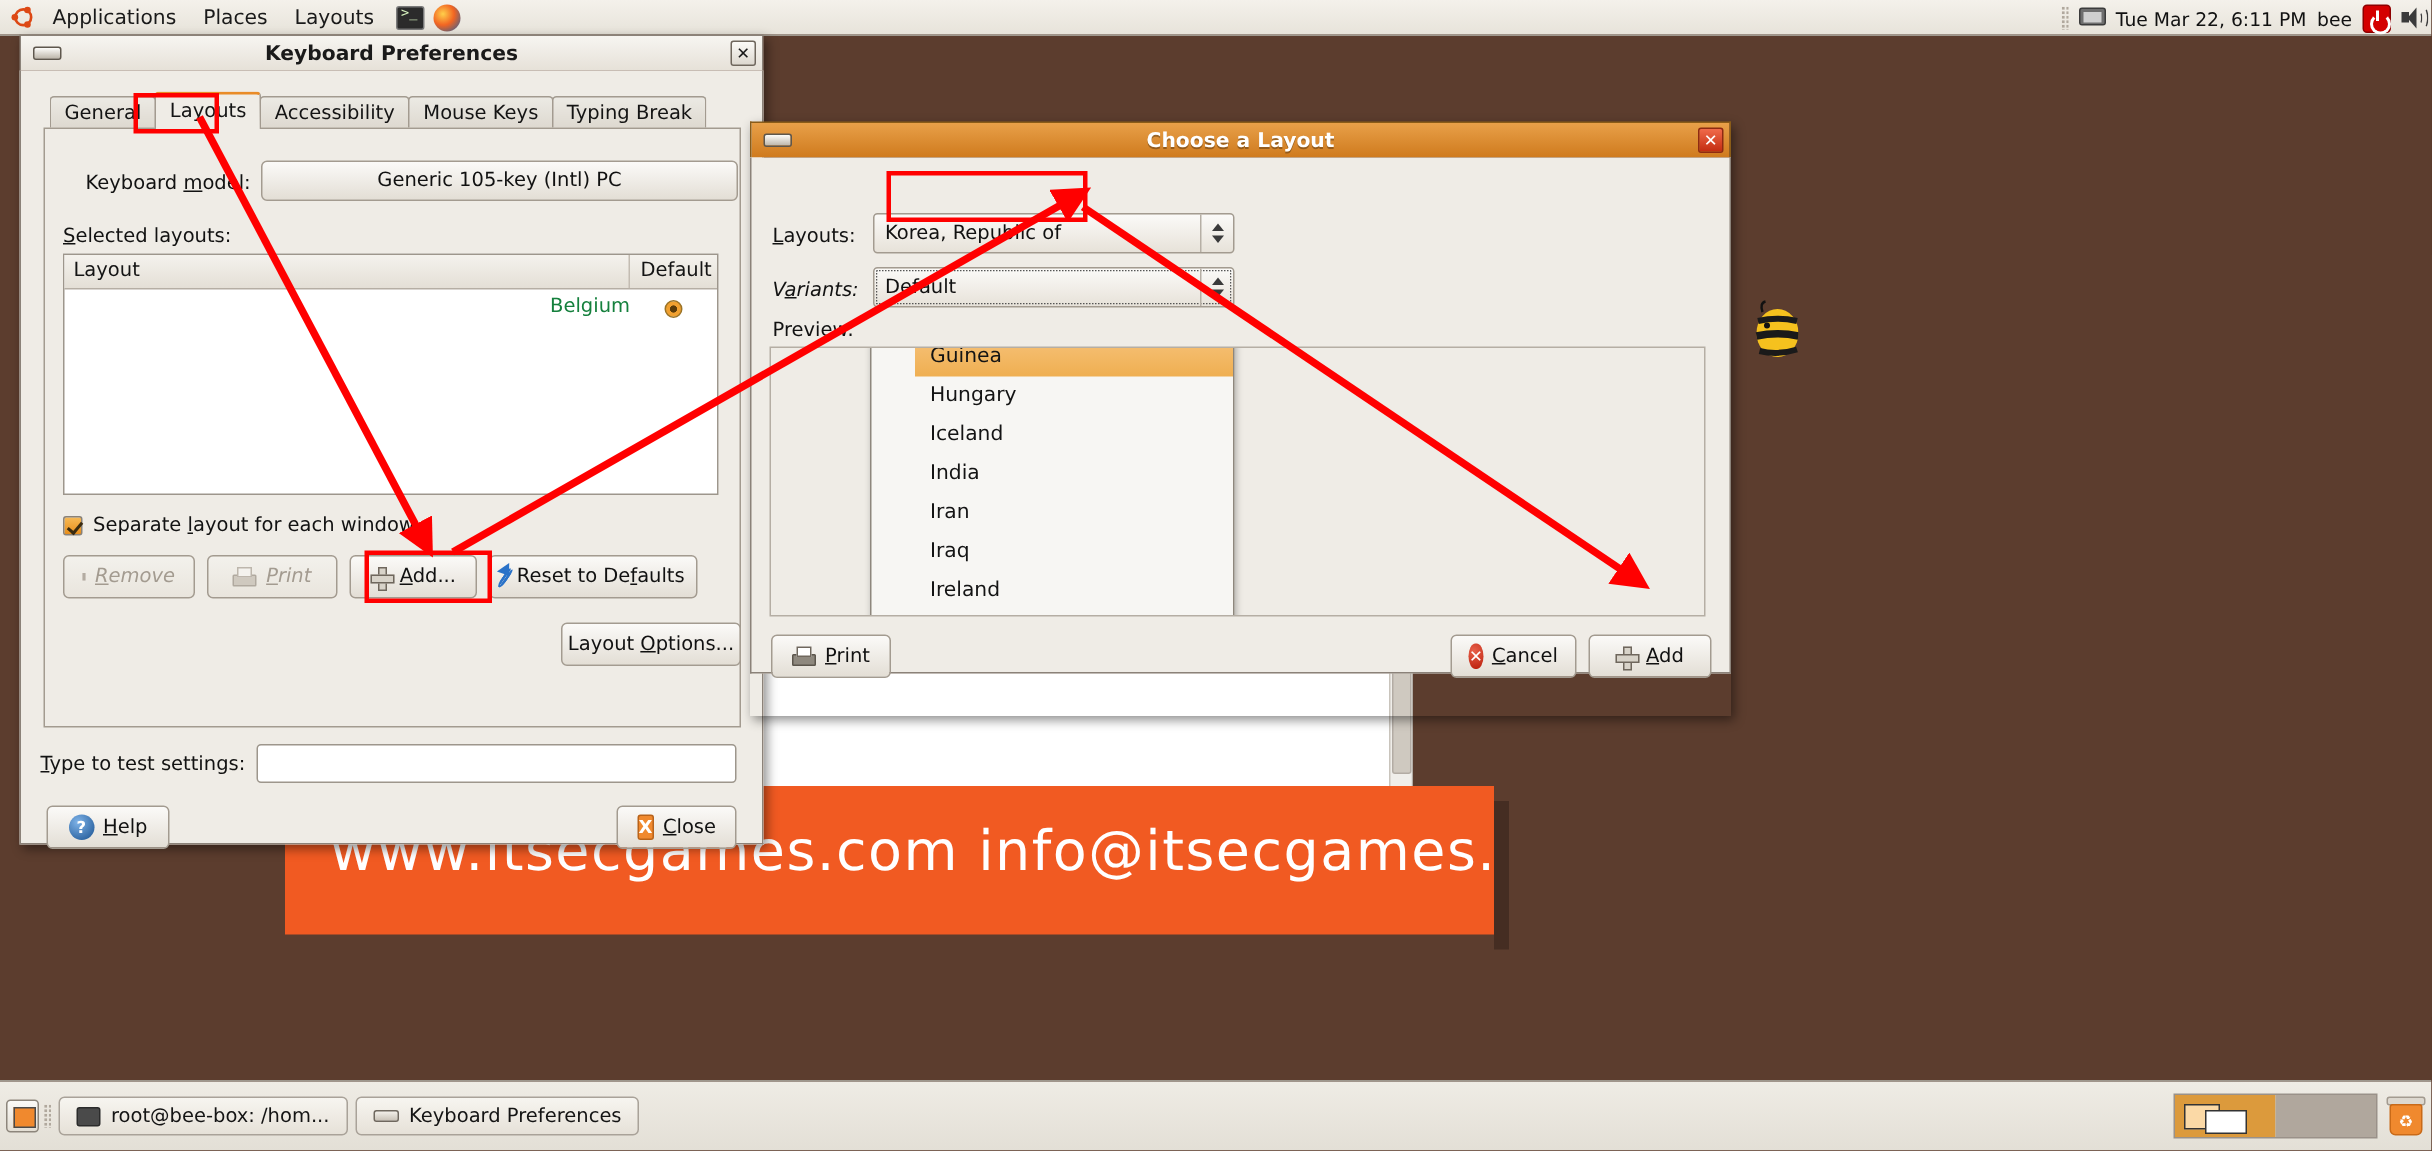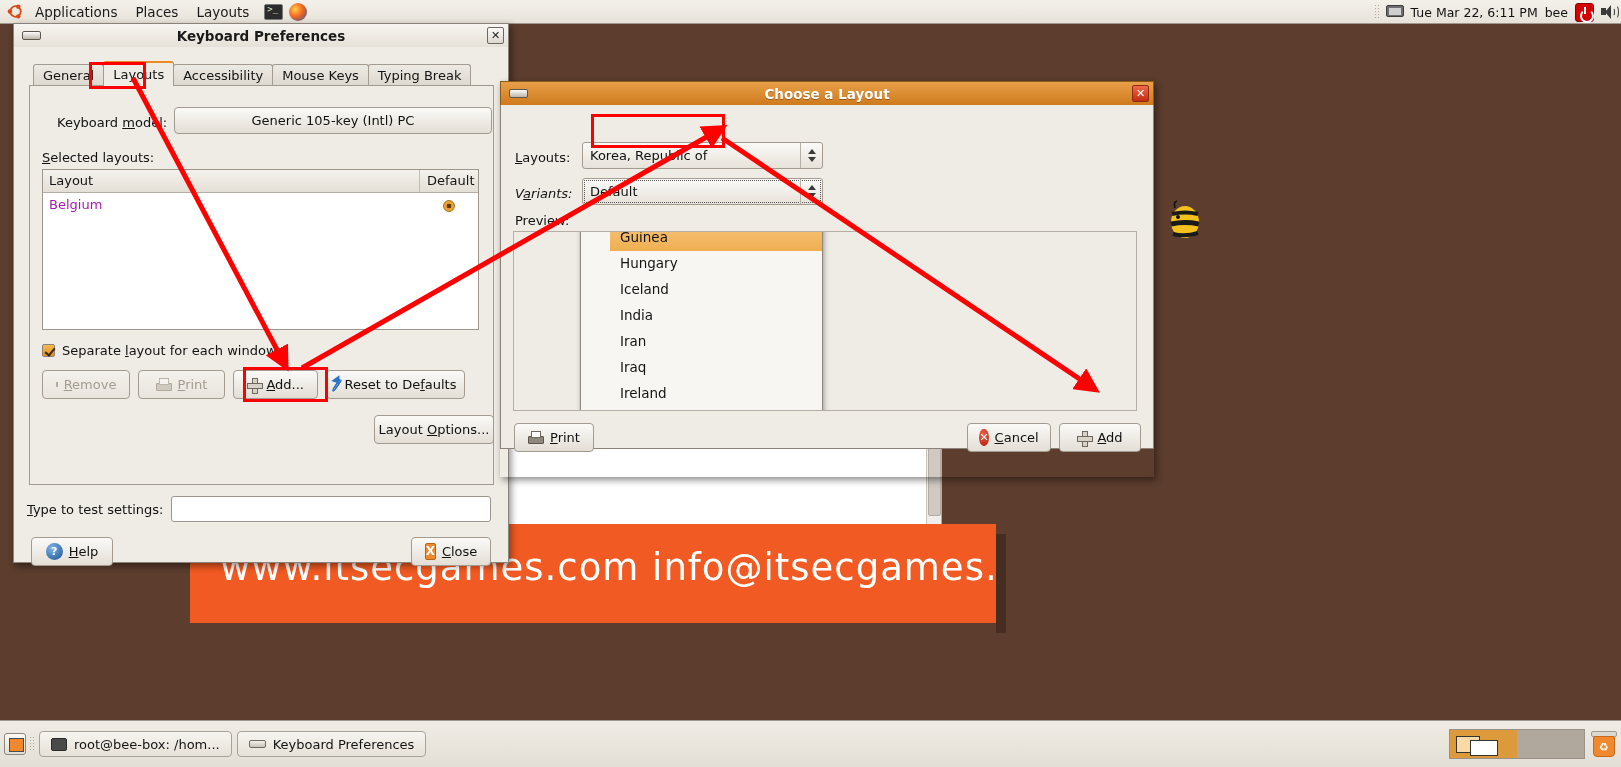--- a/index.html
+++ b/index.html
@@ -182,21 +182,21 @@
   }
 
   
   .gbtn {
     display:inline-flex; align-items:center; justify-content:center; gap:6px;
     height:29px; padding:0 13px;
     border:1px solid #a39b90; border-radius:4px;
     background:linear-gradient(#fbfaf8,#e3ded5);
     font-size:13px; color:#111; white-space:nowrap;
   }
-  .gbtn.disabled { color:#a39b90; background:linear-gradient(#f3f1ec,#e9e5dd); }
+  .gbtn.disabled { color:#a39b90; background:linear-gradient(#f3f1ec,#e9e5dd);font-style:italic; }
   .gentry {
     height:26px; background:#fff; border:1px solid #9d968c; border-radius:3px;
   }
   .gcombo {
     height:27px; background:linear-gradient(#fbfaf8,#e7e2d9);
     border:1px solid #a39b90; border-radius:3px;
     display:flex; align-items:center; position:relative;
     font-size:13px; color:#111; padding-left:7px;
   }
   .gcombo .spin {
@@ -223,21 +223,21 @@
   .tabpanel { border:1px solid #a39b90; background:#efece6; }
 
   
   .listview { background:#fff; border:1px solid #9d968c; }
   .lv-head {
     display:flex; height:23px; background:linear-gradient(#f4f2ed,#e4dfd6);
     border-bottom:1px solid #b5aea4; font-size:13px; color:#141414;
   }
   .lv-head .c1 { flex:1; padding:3px 0 0 6px; border-right:1px solid #c3bcb2; }
   .lv-head .c2 { width:58px; padding:3px 0 0 7px; }
-  .lv-row { display:flex; height:25px; font-size:13px; color:#a21caf; }
+  .lv-row { display:flex; height:25px; font-size:13px; color:#15803d;text-align:right; }
   .lv-row .c1 { flex:1; padding:4px 0 0 6px; }
   .lv-row .c2 { width:58px; display:flex; align-items:center; justify-content:center; }
   .radio-on {
     width:12px;height:12px;border-radius:50%;
     background:radial-gradient(circle at 50% 50%, #5a3a08 0 2.2px, #f0a030 2.6px 100%);
     border:1px solid #9a7327;
   }
 
   .chk {
     width:13px;height:13px;border:1px solid #8a8278;border-radius:2px;

